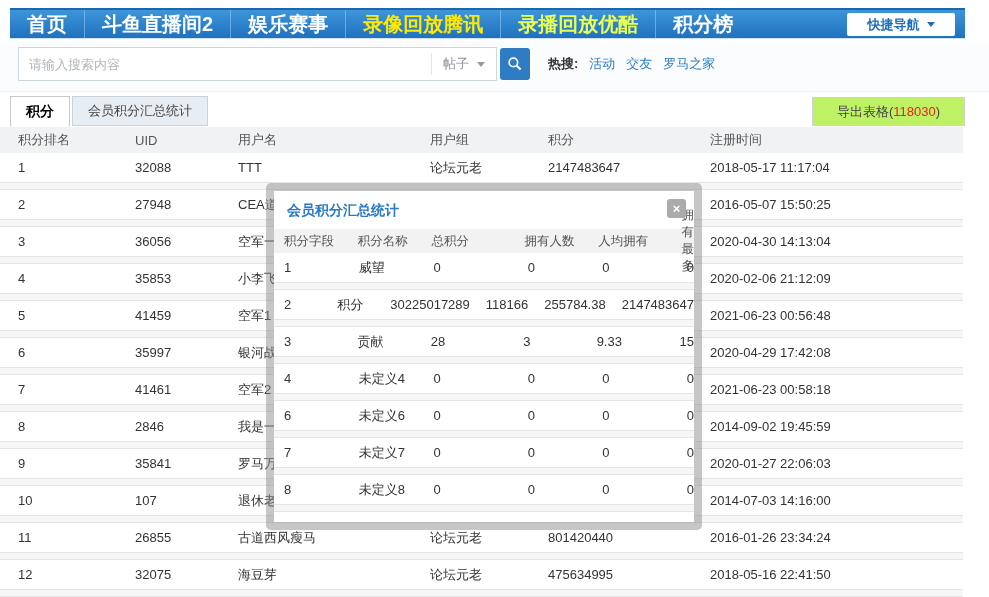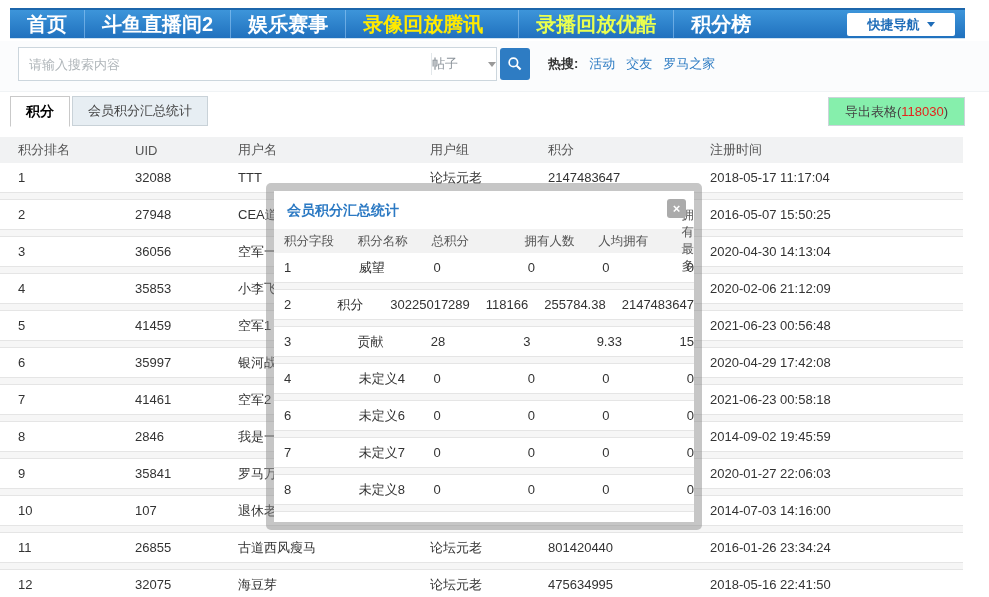--- a/index.html
+++ b/index.html
@@ -32,45 +32,45 @@
   #search-band{position:absolute;top:41px;left:0;right:0;height:50px;background:#fbfcfd;border-bottom:1px solid #f0f3f5;}
   #search-area{position:absolute;top:47px;left:18px;height:34px;display:flex;align-items:center;}
   .search-box{
     width:479px;height:34px;border:1px solid #ccd6dd;background:#fff;display:flex;box-sizing:border-box;align-items:center;
   }
   .search-box input{
     flex:1;border:none;outline:none;padding:0 10px;font-size:13px;color:#0369a1;font-family:inherit;background:transparent;height:30px;
   }
   .search-box input::placeholder{color:#b0b6ba;}
   .type-select{
-    width:64px;height:22px;border-left:1px solid #e2e7ea;display:flex;align-items:center;justify-content:space-between;gap:8px;
+    width:64px;height:22px;border-left:1px solid #e2e7ea;display:flex;align-items:center;justify-content:center;gap:8px;
     color:#8a9299;font-size:13px;cursor:pointer;margin-left:40px;
   }
   .search-btn{
     margin-left:3px;width:30px;height:32px;background:#2e7cc3;border:none;border-radius:3px;cursor:pointer;
     display:flex;align-items:center;justify-content:center;
   }
   .hot{margin-left:18px;display:flex;align-items:center;gap:11px;font-size:13px;}
   .hot-label{font-weight:bold;color:#333;}
   .hot-link{color:#2e7cc3;cursor:pointer;}
   
   #tabs-row{position:absolute;top:96px;left:10px;right:24px;height:30px;}
   .tab{
     float:left;height:28px;line-height:28px;padding:0 15px;border:1px solid #c9d2d8;background:#e7eef3;
     color:#444;font-size:13px;cursor:pointer;margin-right:2px;
   }
   .tab.active{background:#fff;border-color:#c9c9c9;border-bottom-color:#fff;font-weight:bold;color:#000;font-size:14px;height:29px;}
   .export-btn{
-    position:absolute;right:0;top:1px;height:27px;line-height:27px;padding:0 16px;border:1px solid #ccd4da;
-    background:#86efac;color:#444;font-size:13px;cursor:pointer;
+    position:absolute;right:0;top:1px;height:27px;line-height:27px;padding:0 24px;border:1px solid #ccd4da;
+    background:#bef264;color:#444;font-size:13px;cursor:pointer;
   }
   .export-btn .red{color:#e5231b;}
   
   #table{position:absolute;top:127px;left:0;width:963px;}
-  .thead{height:26px;background:#f1f2f3;display:flex;align-items:center;color:#555;margin-top:10px;}
+  .thead{height:26px;background:#f1f2f3;display:flex;align-items:center;color:#555;}
   .trow{height:29px;display:flex;align-items:center;background:#fff;color:#333;}
   .tsep{height:8px;background:#f6f6f6;border-top:1px solid #e5e5e5;border-bottom:1px solid #e5e5e5;box-sizing:border-box;}
   .thead,.trow{padding-left:18px;box-sizing:border-box;white-space:nowrap;}
   .c1{width:117px;}.c2{width:103px;}.c3{width:192px;}.c4{width:118px;}.c5{width:162px;}.c6{flex:1;}
   
   #modal-wrap{
     position:absolute;left:266px;top:183px;width:436px;height:347px;box-sizing:border-box;
     background:rgba(136,136,136,.48);border-radius:5px;padding:8px;
   }
   #modal{position:relative;background:#fff;width:420px;height:331px;overflow:hidden;}
@@ -87,21 +87,21 @@
 </style>
 </head>
 <body>
 
 <div id="navbar">
   <div id="nav-items">
       <span class="nav-item" style="color: rgb(255, 255, 255);">首页</span>
       <span class="nav-item" style="color: rgb(255, 255, 255);">斗鱼直播间2</span>
       <span class="nav-item" style="color: rgb(255, 255, 255);">娱乐赛事</span>
       <span class="nav-item" style="color: rgb(255, 233, 0);">录像回放腾讯</span>
-      <span class="nav-item" style="color: rgb(234, 255, 79); margin-left: 18px;">录播回放优酷</span>
+      <span class="nav-item" style="color: rgb(234, 255, 79);">录播回放优酷</span>
       <span class="nav-item" style="color: rgb(255, 255, 255);">积分榜</span>
     </div>
   <button id="quick-nav">
     <span>快捷导航</span>
     <span class="caret"></span>
   </button>
 </div>
 
 <div id="search-band"></div>
 <div id="search-area">

